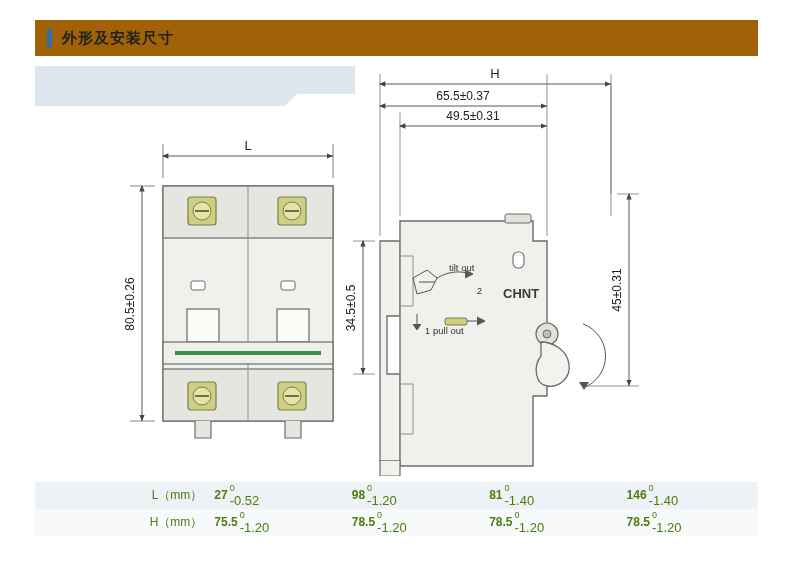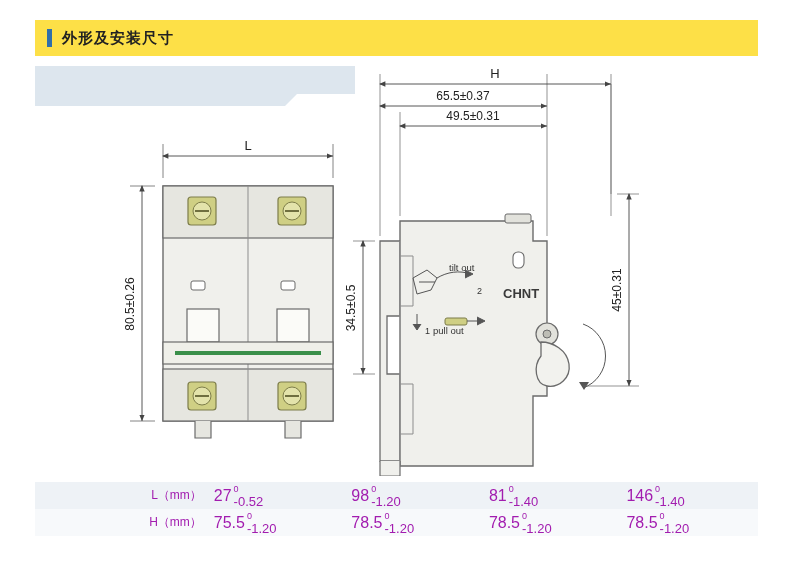--- a/index.html
+++ b/index.html
@@ -7,21 +7,21 @@
     width:793px;height:587px;
     background:#ffffff;
     font-family:"Liberation Sans", sans-serif;
     color:#333;
     position:relative;
     overflow:hidden;
   }
   
   .header{
     position:absolute;left:35px;top:20px;width:723px;height:36px;
-    background:#fde047;
+    background:#a16207;
     display:flex;align-items:center;
   }
   .header .bar{
     width:5px;height:18px;background:#2f6faa;margin-left:12px;margin-right:10px;
   }
   .header .title{
     font-size:15px;font-weight:bold;color:#222;letter-spacing:1px;
   }
   
   .drawing{
@@ -30,31 +30,31 @@
   svg{display:block;}
   
   .table{
     position:absolute;left:35px;top:482px;width:723px;
     border-collapse:collapse;
     font-size:12px;
   }
   .table td{
     height:27px;
     padding:0 6px;
-    color:#a21caf;
+    color:#4d7c0f;
   }
   .row-a{background:#eef2f6;}
   .row-b{background:#f7f9fb;}
   .c0{width:175px;text-align:right;padding-right:18px;}
   .c1,.c2,.c3,.c4{width:137px;text-align:left;padding-left:18px;}
   .hdr td{font-size:12px;color:#333;}
   .tol{display:inline-block;position:relative;width:26px;height:14px;vertical-align:middle;}
   .tol .up{position:absolute;left:2px;top:-6px;font-size:9px;}
   .tol .dn{position:absolute;left:2px;top:4px;font-size:13px;}
-  .val{font-size:16px;}
+  .val{font-size:12px;font-weight:bold;}
 </style>
 </head>
 <body>
 
 <div class="header">
   <div class="bar"></div>
   <div class="title">外形及安装尺寸</div>
 </div>
 
 <div class="drawing">

